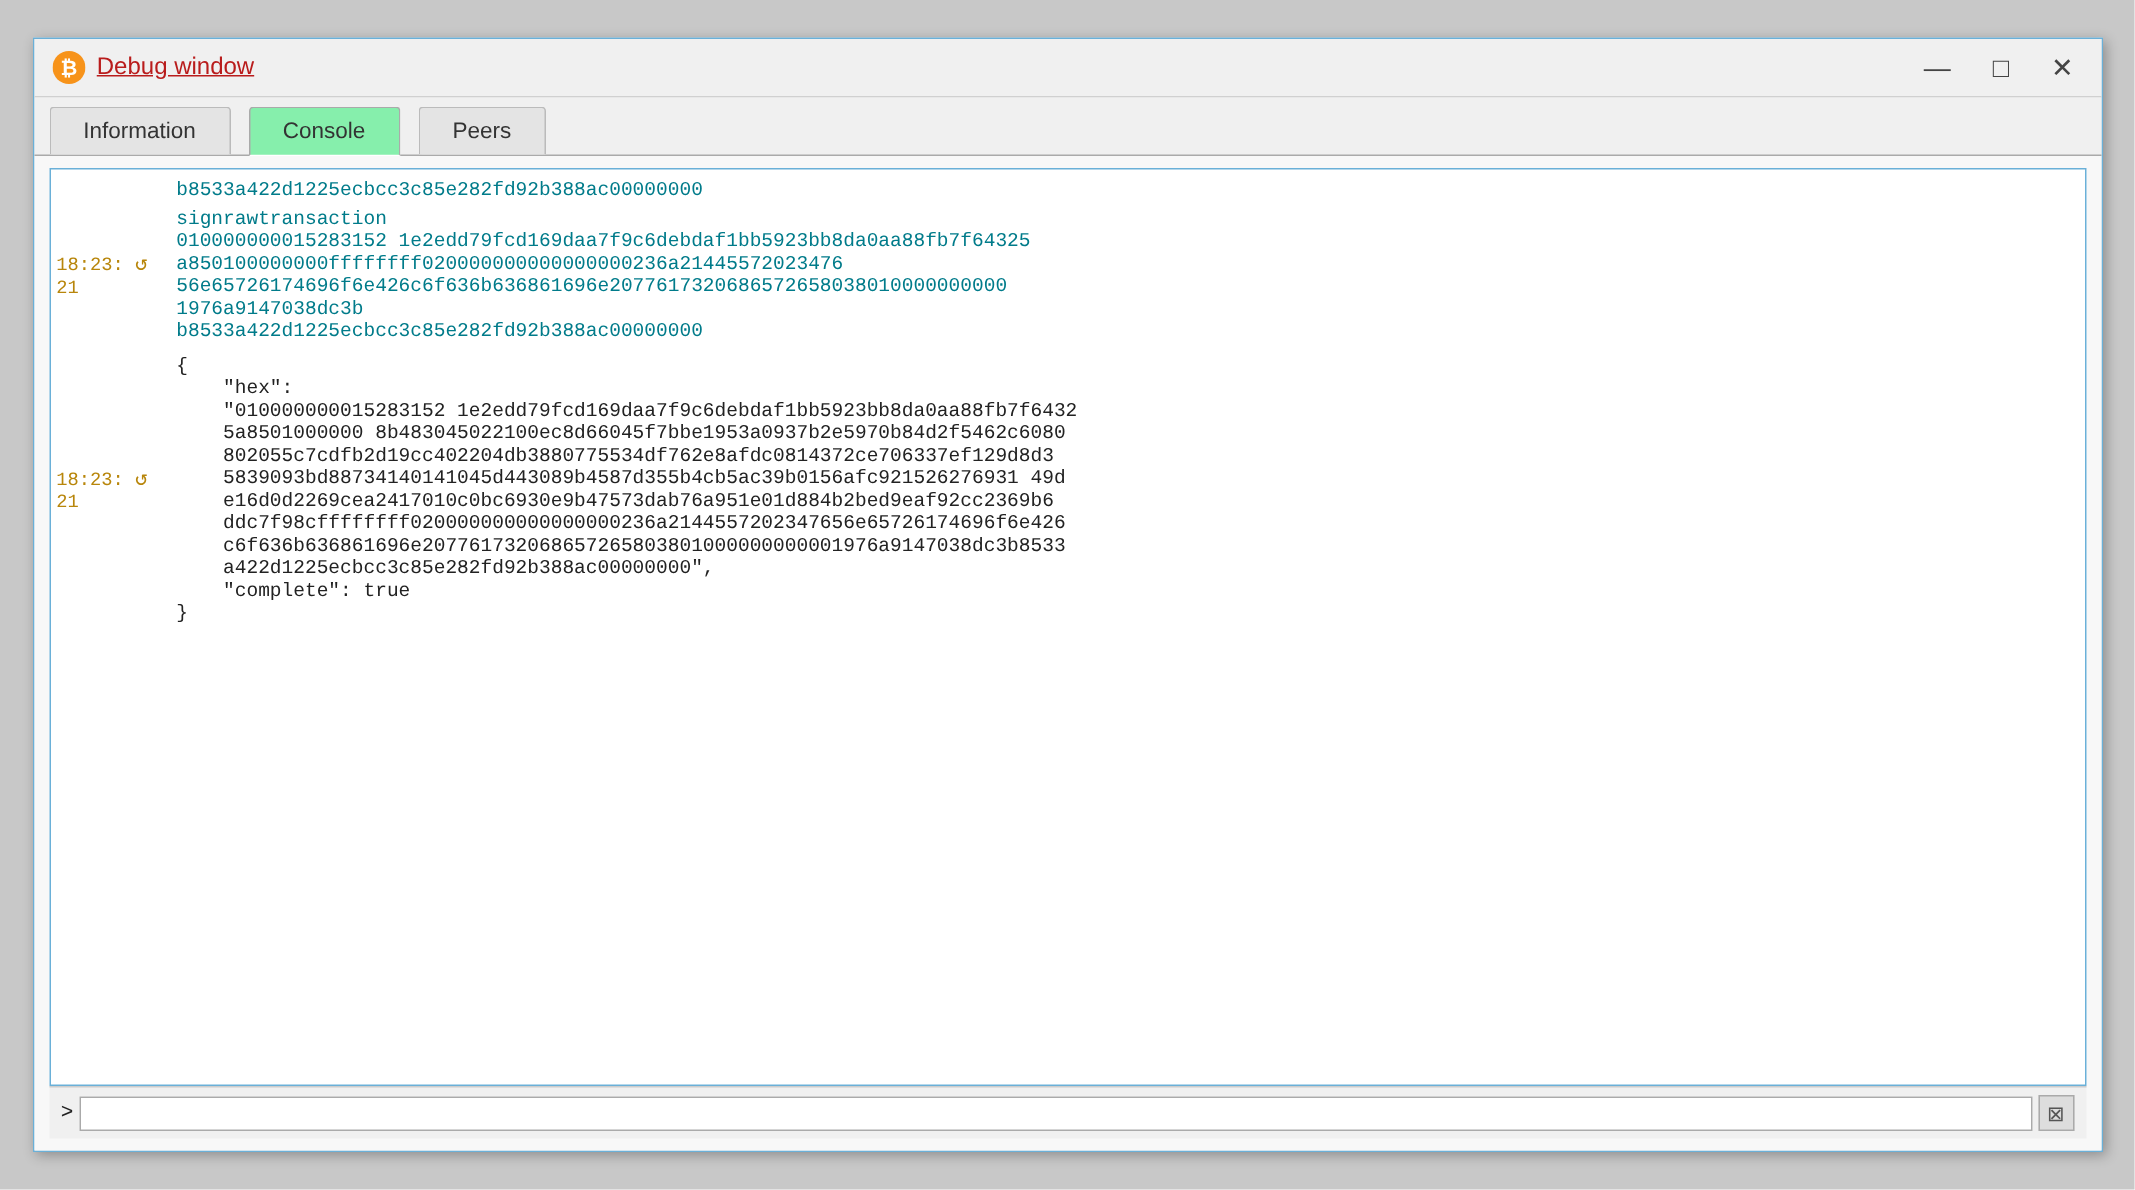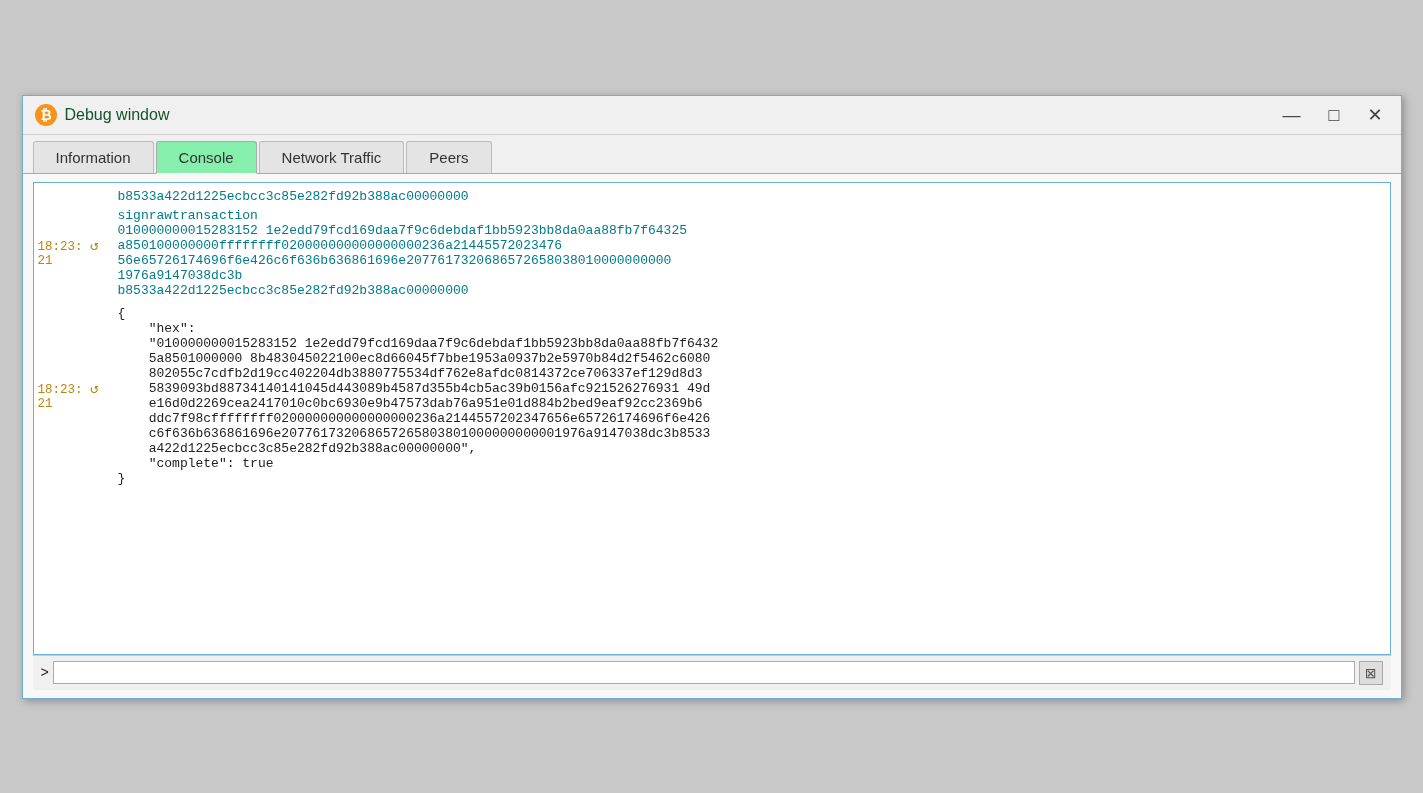--- a/index.html
+++ b/index.html
@@ -26,21 +26,22 @@
       justify-content: space-between;
     }
     .title-bar-left {
       display: flex;
       align-items: center;
       gap: 8px;
     }
     .title-bar-title {
       font-size: 16px;
       font-weight: 400;
-      color: #14532d;
+      color: #b91c1c;
+      text-decoration: underline;
     }
     .bitcoin-icon {
       width: 22px;
       height: 22px;
     }
     .title-bar-controls {
       display: flex;
       align-items: center;
       gap: 16px;
     }
@@ -50,21 +51,21 @@
       cursor: pointer;
       font-size: 18px;
       color: #444;
       padding: 2px 6px;
       line-height: 1;
     }
     .tabs {
       display: flex;
       background: #f0f0f0;
       padding: 6px 10px 0 10px;
-      gap: 0;
+      gap: 10px;
       border-bottom: 1px solid #aaa;
     }
     .tab {
       padding: 7px 22px;
       font-size: 15px;
       cursor: pointer;
       border: 1px solid #bbb;
       border-bottom: none;
       background: #e4e4e4;
       color: #333;
@@ -82,21 +83,21 @@
     }
     .content-area {
       background: #f8f8f8;
       padding: 8px 10px;
     }
     .console-output {
       background: #fff;
       border: 1.5px solid #6ab0d8;
       font-family: 'Courier New', Courier, monospace;
       font-size: 13px;
-      height: 473px;
+      height: 612px;
       overflow-y: scroll;
       overflow-x: hidden;
       padding: 6px 4px;
       position: relative;
     }
     .console-output::-webkit-scrollbar {
       width: 16px;
     }
     .console-output::-webkit-scrollbar-track {
       background: #f0f0f0;
@@ -183,21 +184,20 @@
     <div class="title-bar-controls">
       <button class="title-bar-btn">—</button>
       <button class="title-bar-btn">□</button>
       <button class="title-bar-btn">✕</button>
     </div>
   </div>
 
   <div class="tabs">
     <div class="tab">Information</div>
     <div class="tab active">Console</div>
-    <div class="tab">Network Traffic</div>
     <div class="tab">Peers</div>
   </div>
 
   <div class="content-area">
     <div class="console-output">
 
       <div class="line-block">
         <span class="side-label"></span>
         <span class="teal-text">b8533a422d1225ecbcc3c85e282fd92b388ac00000000</span>
       </div>

